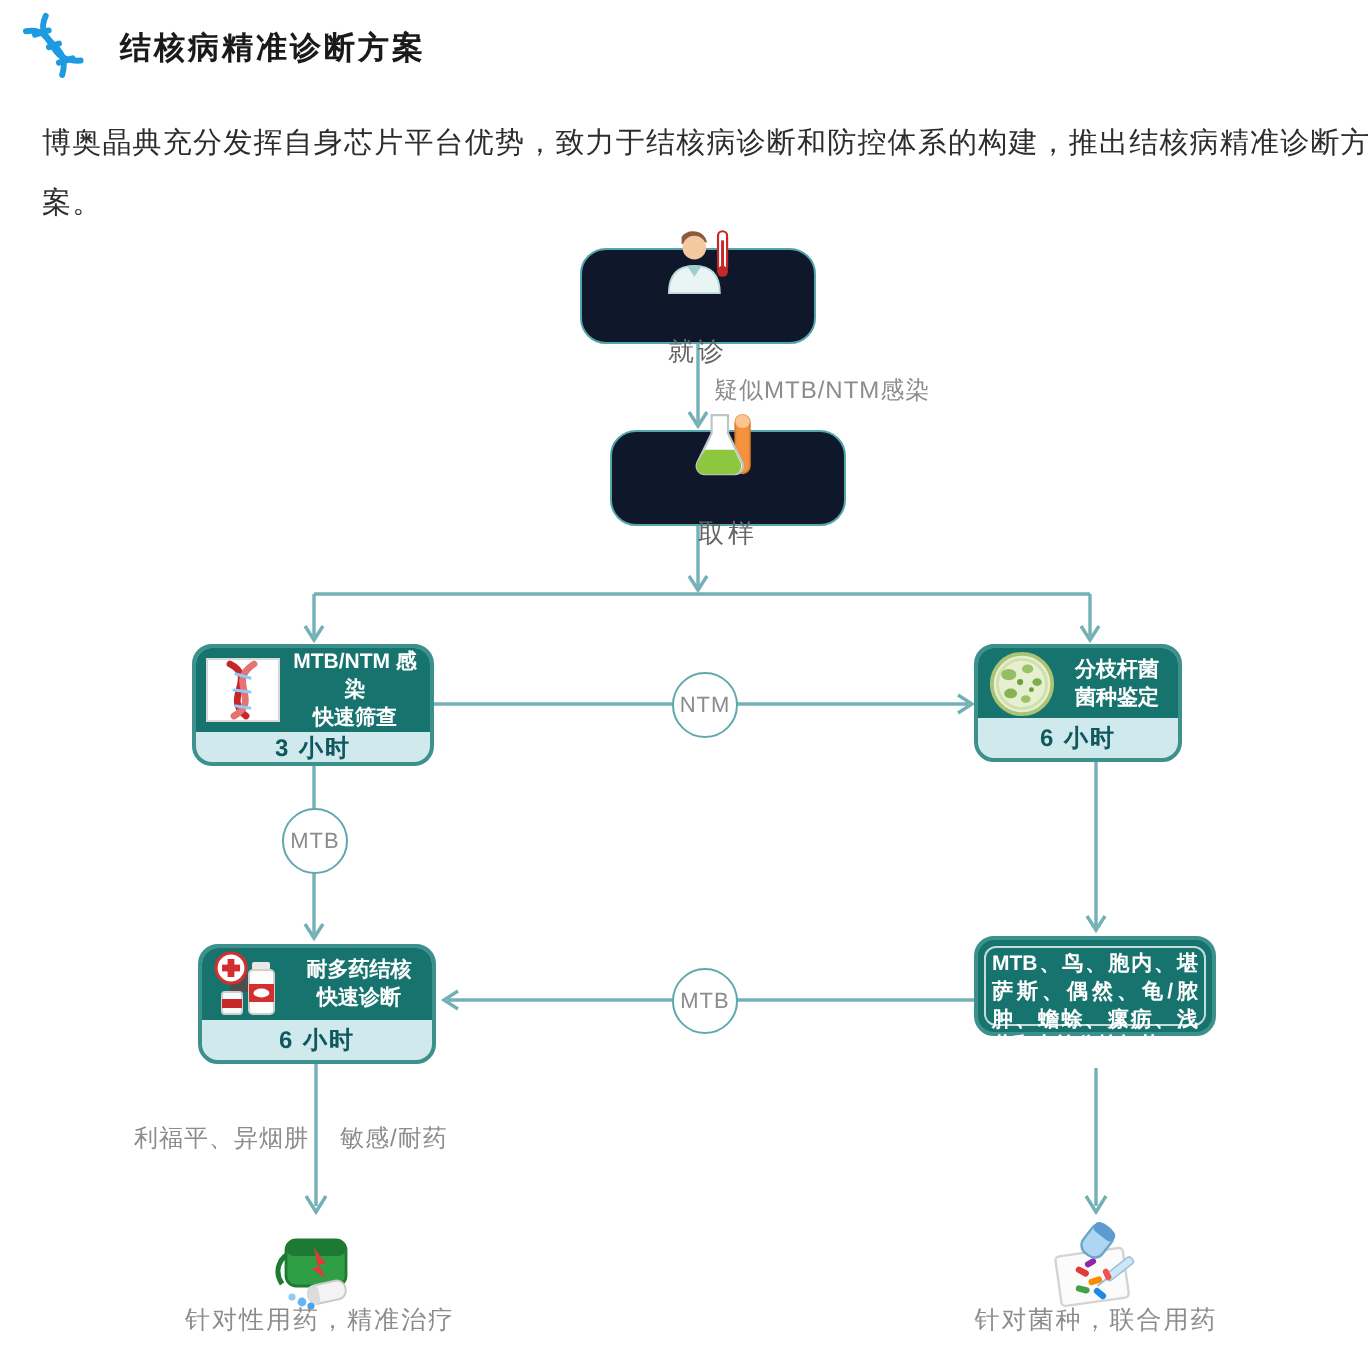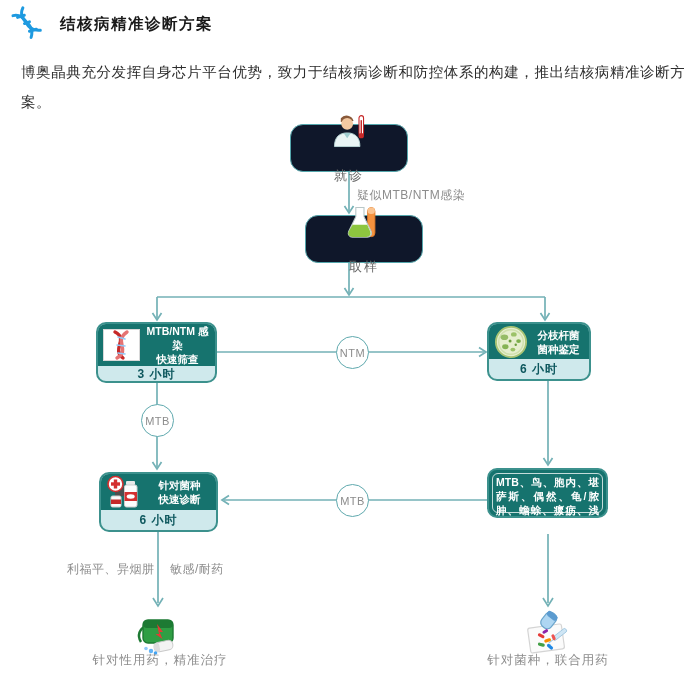--- a/index.html
+++ b/index.html
@@ -184,21 +184,21 @@
           <rect x="18.5" y="17" width="12.5" height="9" fill="#d32f2f"></rect>
           <ellipse cx="24.7" cy="21.5" rx="4" ry="2.2" fill="#fff"></ellipse>
           <rect x="5" y="21" width="10" height="11" rx="1.5" fill="#fafafa" stroke="#cfcfcf" stroke-width="1"></rect>
           <rect x="5" y="24.5" width="10" height="4.5" fill="#c62828"></rect>
           <circle cx="9.5" cy="9" r="7.5" fill="#fff" stroke="#d32f2f" stroke-width="1.6"></circle>
           <rect x="7.8" y="4.5" width="3.4" height="9" fill="#d32f2f"></rect>
           <rect x="5" y="7.3" width="9" height="3.4" fill="#d32f2f"></rect>
         </svg>
       </span>
       <div class="ttl">
-        <div>针对菌种</div>
+        <div>耐多药结核</div>
         <div>快速诊断</div>
       </div>
     </div>
     <div class="ft">6 小时</div>
   </div>
 
   <div class="edge-circle" style="left:336px;top:484px;">MTB</div>
 
   <div class="species">
     <div class="inner">MTB、鸟、胞内、堪萨斯、偶然、龟/脓肿、蟾蜍、瘰疬、浅黄和土等分枝杆菌</div>

